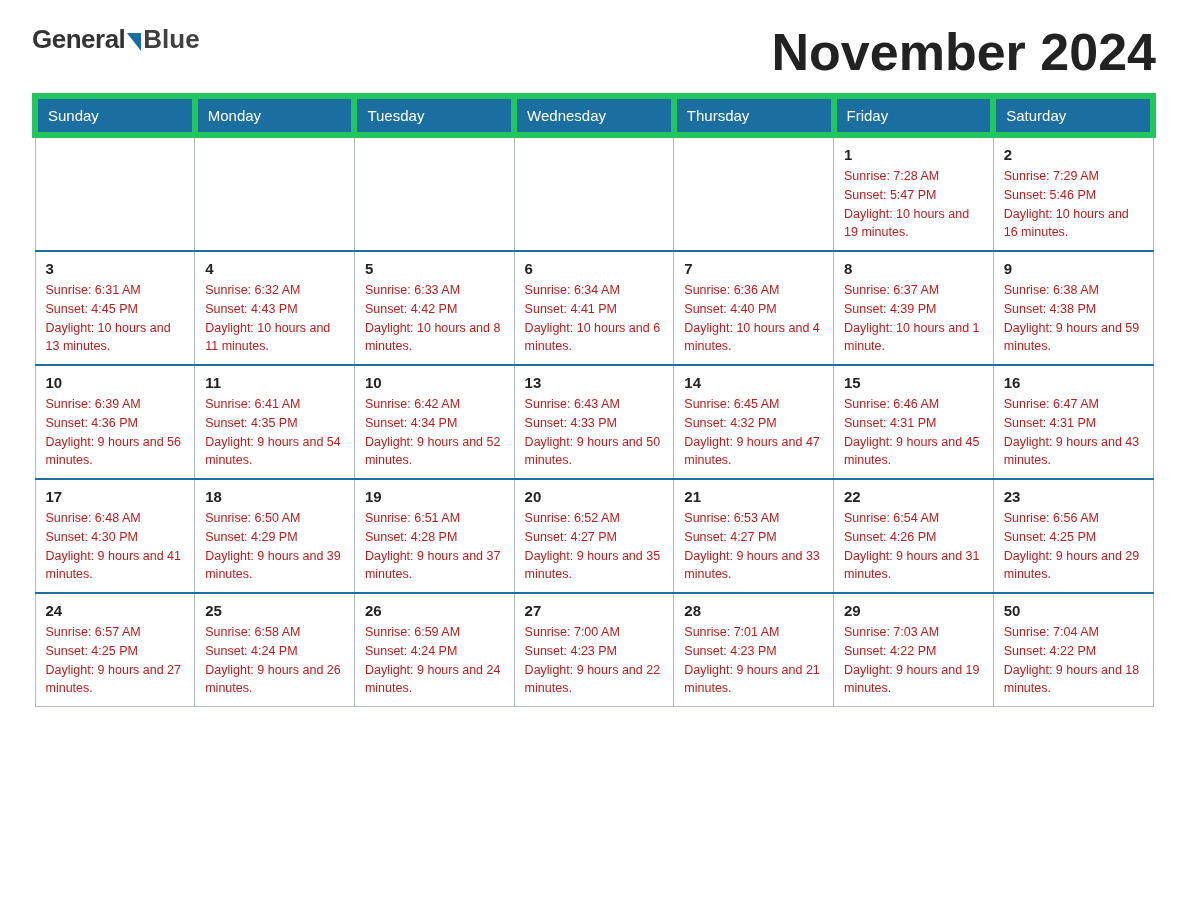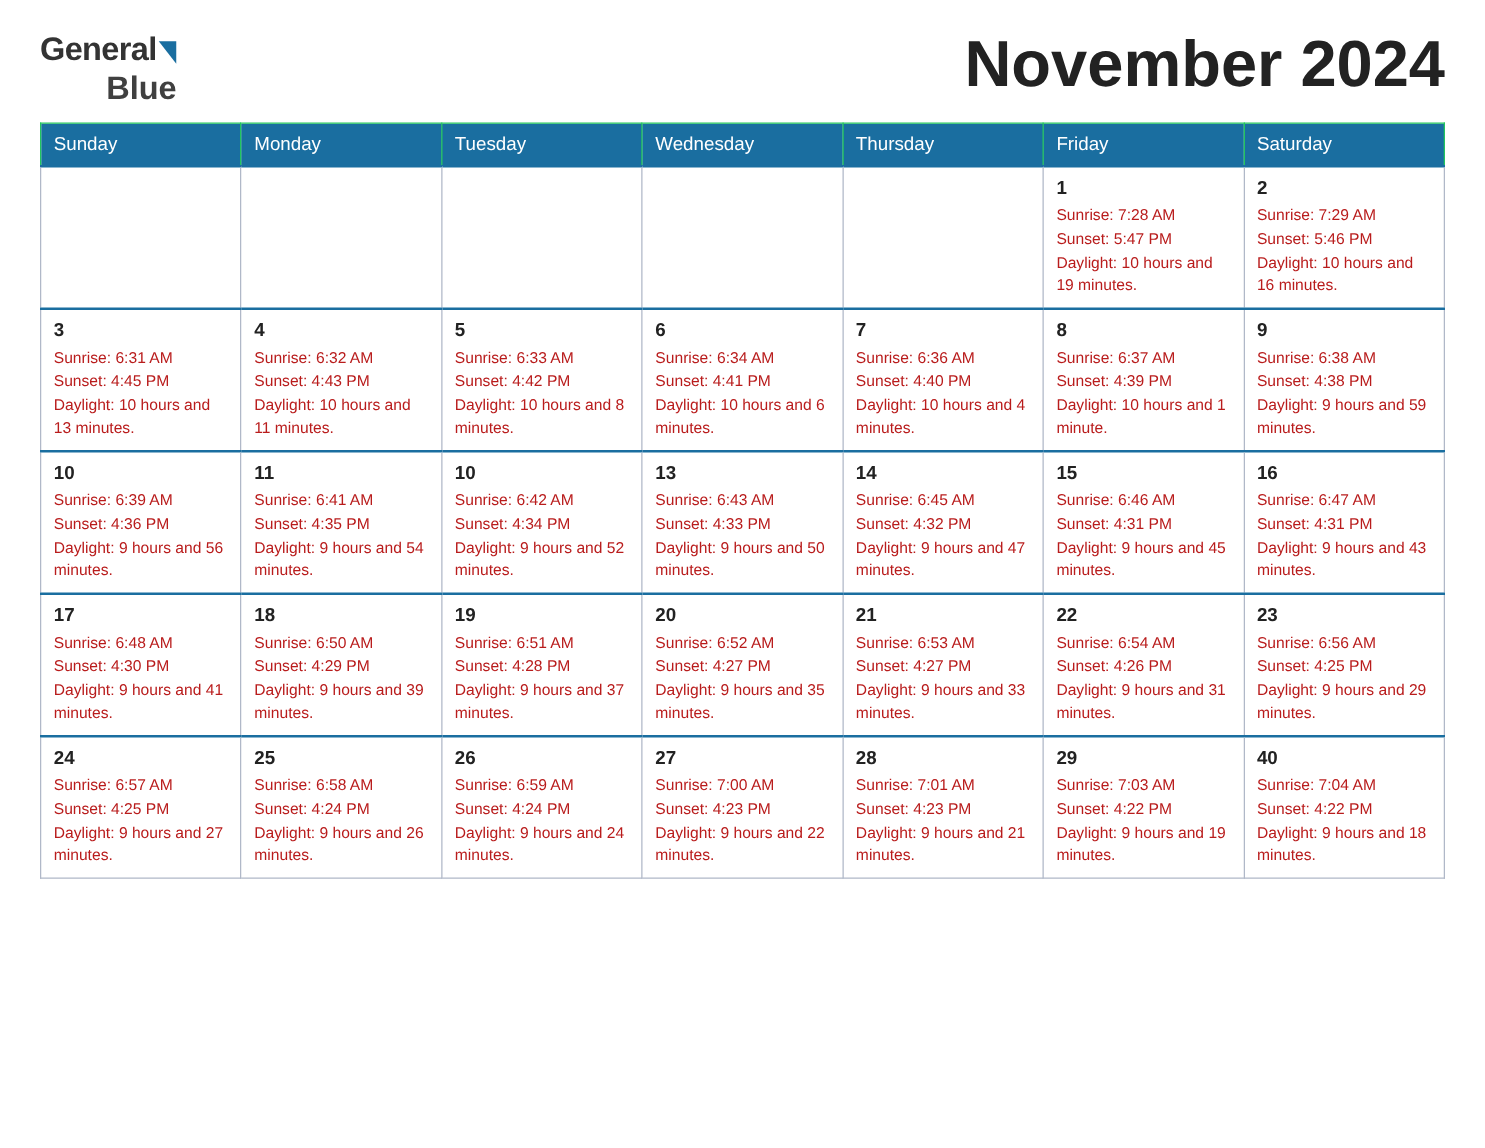--- a/index.html
+++ b/index.html
@@ -11,22 +11,22 @@
       min-height: 918px;
     }
     .header {
       display: flex;
       justify-content: space-between;
       align-items: flex-start;
       margin-bottom: 12px;
     }
     .logo {
       display: flex;
-      flex-direction: column;
-      align-items: flex-end;
+      flex-direction: row;
+      align-items: center;
     }
     .logo-top {
       display: flex;
       align-items: center;
     }
     .logo-general {
       font-size: 26px;
       font-weight: bold;
       color: #333;
       letter-spacing: -0.5px;
@@ -64,21 +64,21 @@
       border-collapse: collapse;
       margin-top: 8px;
     }
     .calendar th {
       background-color: #1a6ea0;
       color: #fff;
       font-size: 15px;
       font-weight: normal;
       padding: 8px 10px;
       text-align: left;
-      border: 1px solid #22c55e;
+      border: 6px solid #22c55e;
     }
     .calendar td {
       vertical-align: top;
       padding: 8px 10px;
       border: 1px solid #b0b8c8;
       font-size: 13px;
       color: #333;
       width: 14.28%;
       min-height: 100px;
       background: #fff;
@@ -255,18 +255,18 @@
         </td>
         <td>
           <span class="day-num">28</span>
           <div class="day-info">Sunrise: 7:01 AM<br>Sunset: 4:23 PM<br>Daylight: 9 hours and 21 minutes.</div>
         </td>
         <td>
           <span class="day-num">29</span>
           <div class="day-info">Sunrise: 7:03 AM<br>Sunset: 4:22 PM<br>Daylight: 9 hours and 19 minutes.</div>
         </td>
         <td>
-          <span class="day-num">40</span>
+          <span class="day-num">50</span>
           <div class="day-info">Sunrise: 7:04 AM<br>Sunset: 4:22 PM<br>Daylight: 9 hours and 18 minutes.</div>
         </td>
       </tr>
     </tbody>
 </table>
 
 </body></html>

